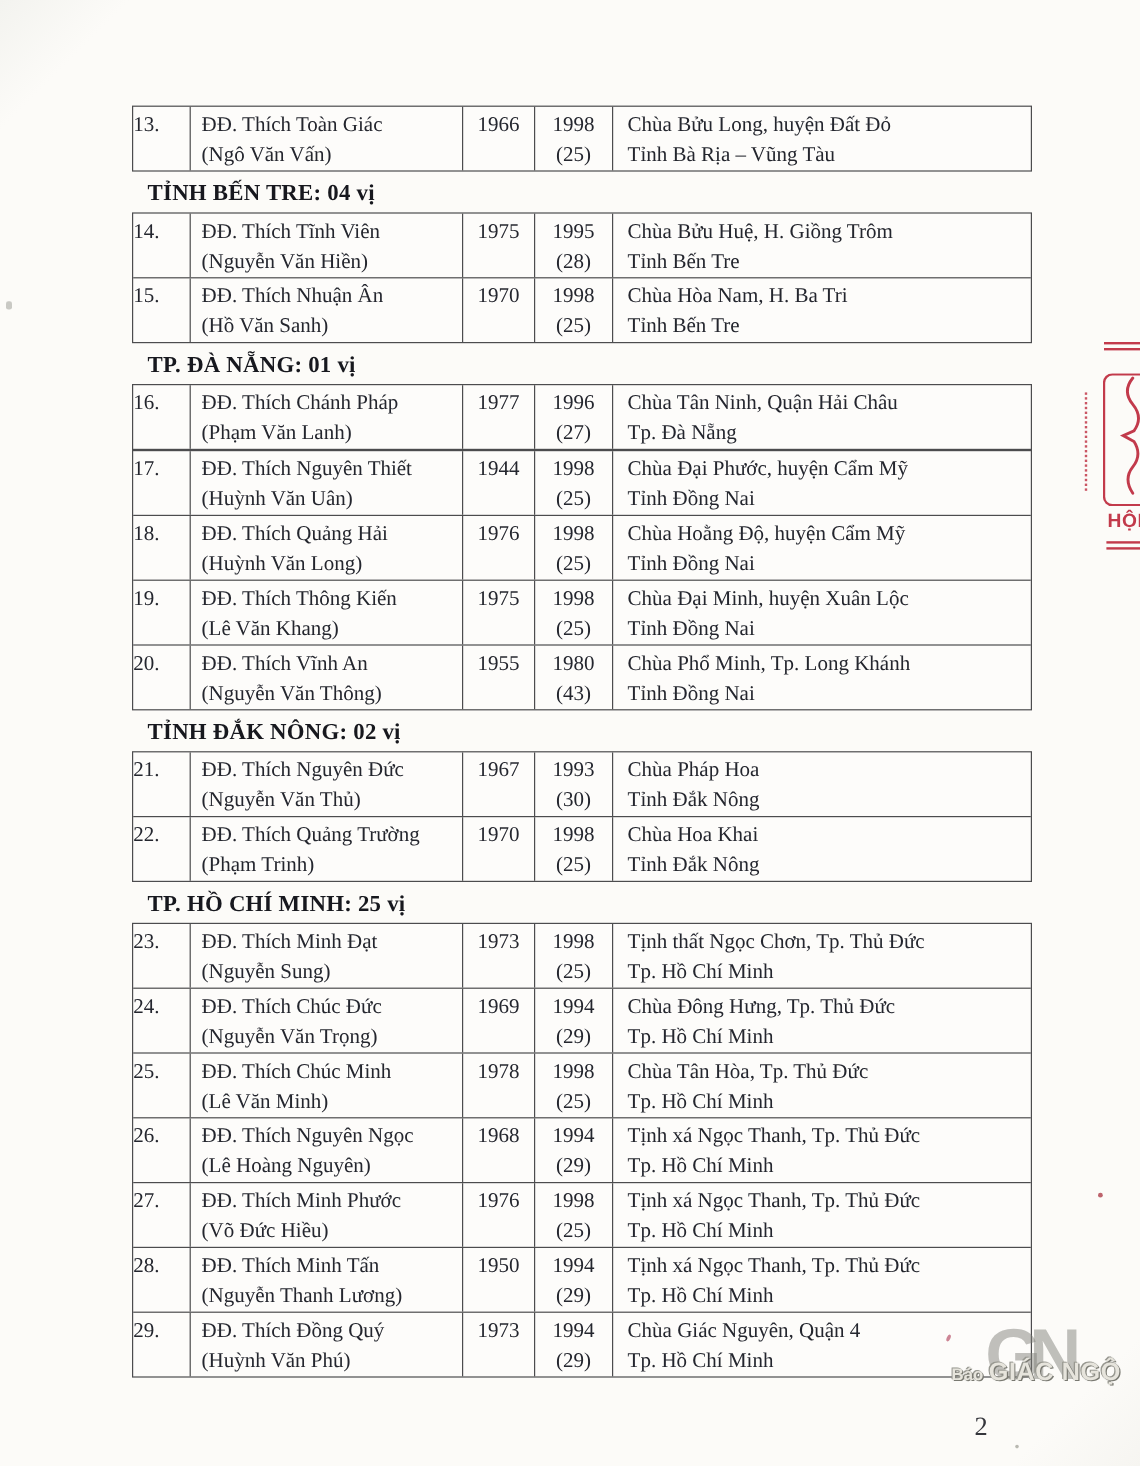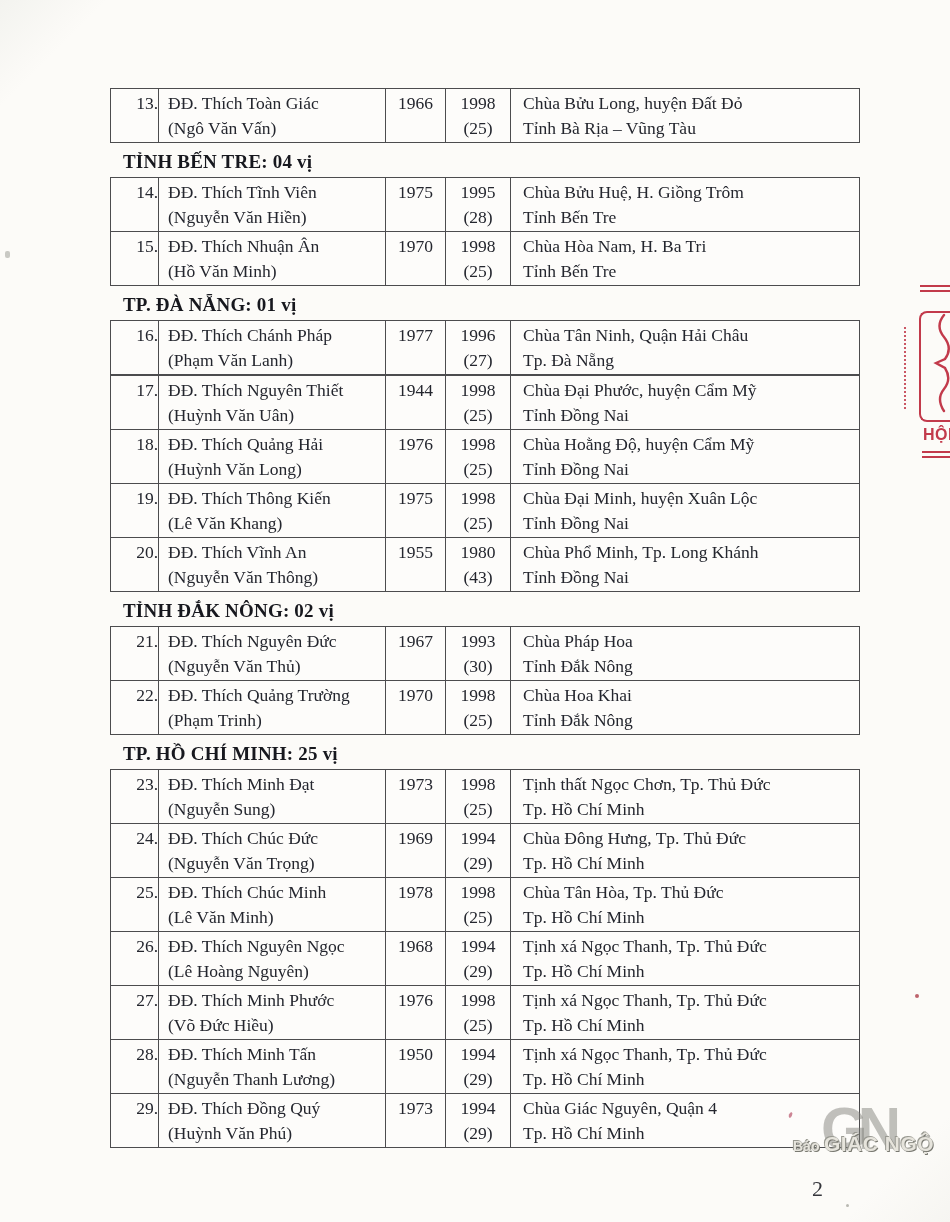--- a/index.html
+++ b/index.html
@@ -37,21 +37,21 @@
     height:53px;
   }
   .row + .row{border-top:1.5px solid var(--bc);}
   .cell{
     border-right:1.5px solid var(--bc);
     font-size:17.5px;line-height:25px;
     padding-top:2px;
     overflow:hidden;white-space:nowrap;
   }
   .cell:last-child{border-right:none;}
-  .c-no{text-align:right;}
+  .c-no{text-align:left;}
   .c-name{padding-left:9px;}
   .c-year,.c-ord{text-align:center;}
   .c-place{padding-left:12px;}
   .l2{display:block;}
   
   .stamp{position:absolute;right:0;top:283px;width:52px;height:180px;color:var(--red);}
   .stamp .dbl{border-top:2px solid var(--red);border-bottom:2px solid var(--red);height:3px;}
   .dbl-top{position:absolute;left:22px;top:2px;width:30px;}
   .dbl-bottom{position:absolute;left:24px;top:168px;width:28px;}
   .stamp-box{
@@ -143,21 +143,21 @@
     <div class="cell c-place">
       <span>Chùa Bửu Huệ, H. Giồng Trôm</span>
       <span class="l2">Tỉnh Bến Tre</span>
     </div>
   </div>
 
   <div class="row">
     <div class="cell c-no">15.</div>
     <div class="cell c-name">
       <span>ĐĐ. Thích Nhuận Ân</span>
-      <span class="l2">(Hồ Văn Minh)</span>
+      <span class="l2">(Hồ Văn Sanh)</span>
     </div>
     <div class="cell c-year">1970</div>
     <div class="cell c-ord">
       <span>1998</span>
       <span class="l2">(25)</span>
     </div>
     <div class="cell c-place">
       <span>Chùa Hòa Nam, H. Ba Tri</span>
       <span class="l2">Tỉnh Bến Tre</span>
     </div>

